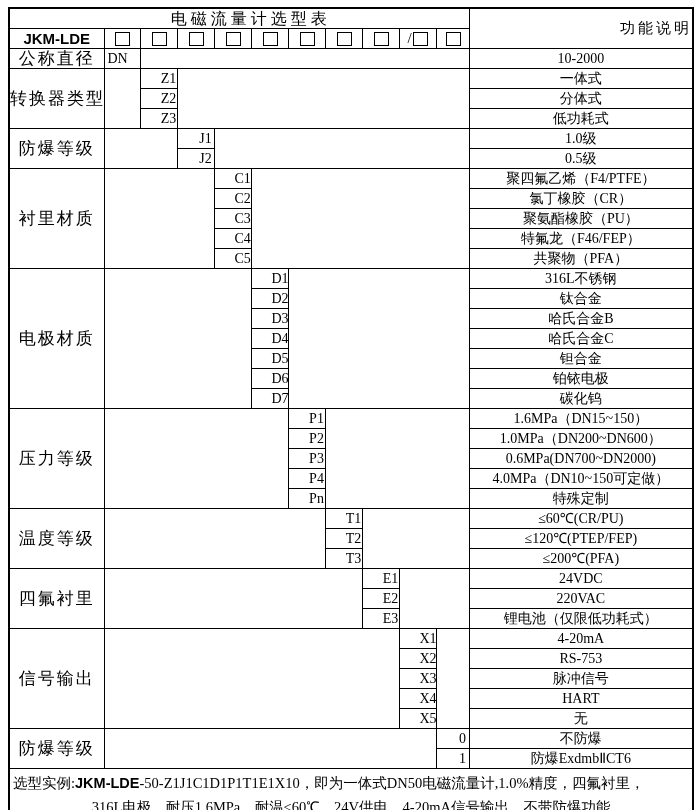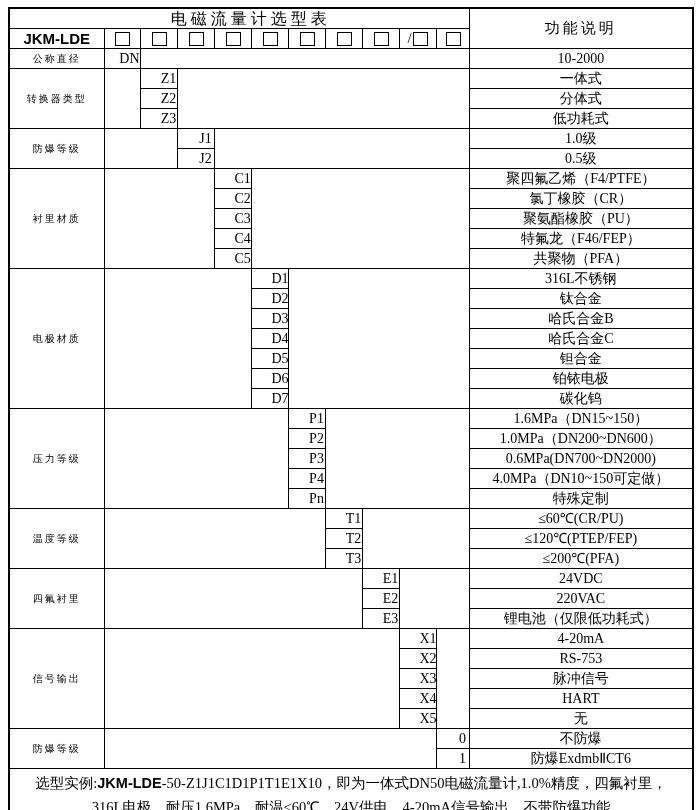--- a/index.html
+++ b/index.html
@@ -15,39 +15,39 @@
   td{
     border:1px solid #000;padding:0;margin:0;
     text-align:center;vertical-align:middle;
     font-size:14px;line-height:19px;
     overflow:hidden;white-space:nowrap;
   }
   tr{height:19px;}
   tr.title-row{height:18px;}
   tr.example-row{height:52px;}
   .title-cell{font-size:16px;letter-spacing:4px;padding-left:23px;}
-  .fn-header{font-size:15px;letter-spacing:3px;}
+  .fn-header{font-size:15px;letter-spacing:3px;text-align:right;}
   .model-label{
     font-family:"Liberation Sans", sans-serif;font-weight:bold;font-size:15px;
   }
-  .cat{font-size:10px;letter-spacing:2px;}
+  .cat{font-size:17px;letter-spacing:2px;}
   .code{font-size:14px;padding-left:20px;}
-  .code-left{text-align:right;padding-left:3px;}
+  .code-left{text-align:left;padding-left:3px;}
   .cb-cell{text-align:center;}
   .cb-box{
     display:inline-block;width:13px;height:12px;
     border:1px solid #000;vertical-align:middle;margin-top:-2px;
     background:#fff;
   }
   .cb-prefix{font-size:15px;margin-right:1px;}
   .example-cell{
     white-space:normal;line-height:24px;padding:2px 3px;font-size:14.5px;
     vertical-align:middle;
   }
-  .ex-line1{text-align:center;}
+  .ex-line1{text-align:left;}
   .ex-line2{text-align:center;}
   .ex-model{font-family:"Liberation Sans", sans-serif;font-weight:bold;}
 </style>
 </head>
 <body>
 
 <table class="sel">
   <colgroup>
     <col style="width:95px">
       <col style="width:36px">

